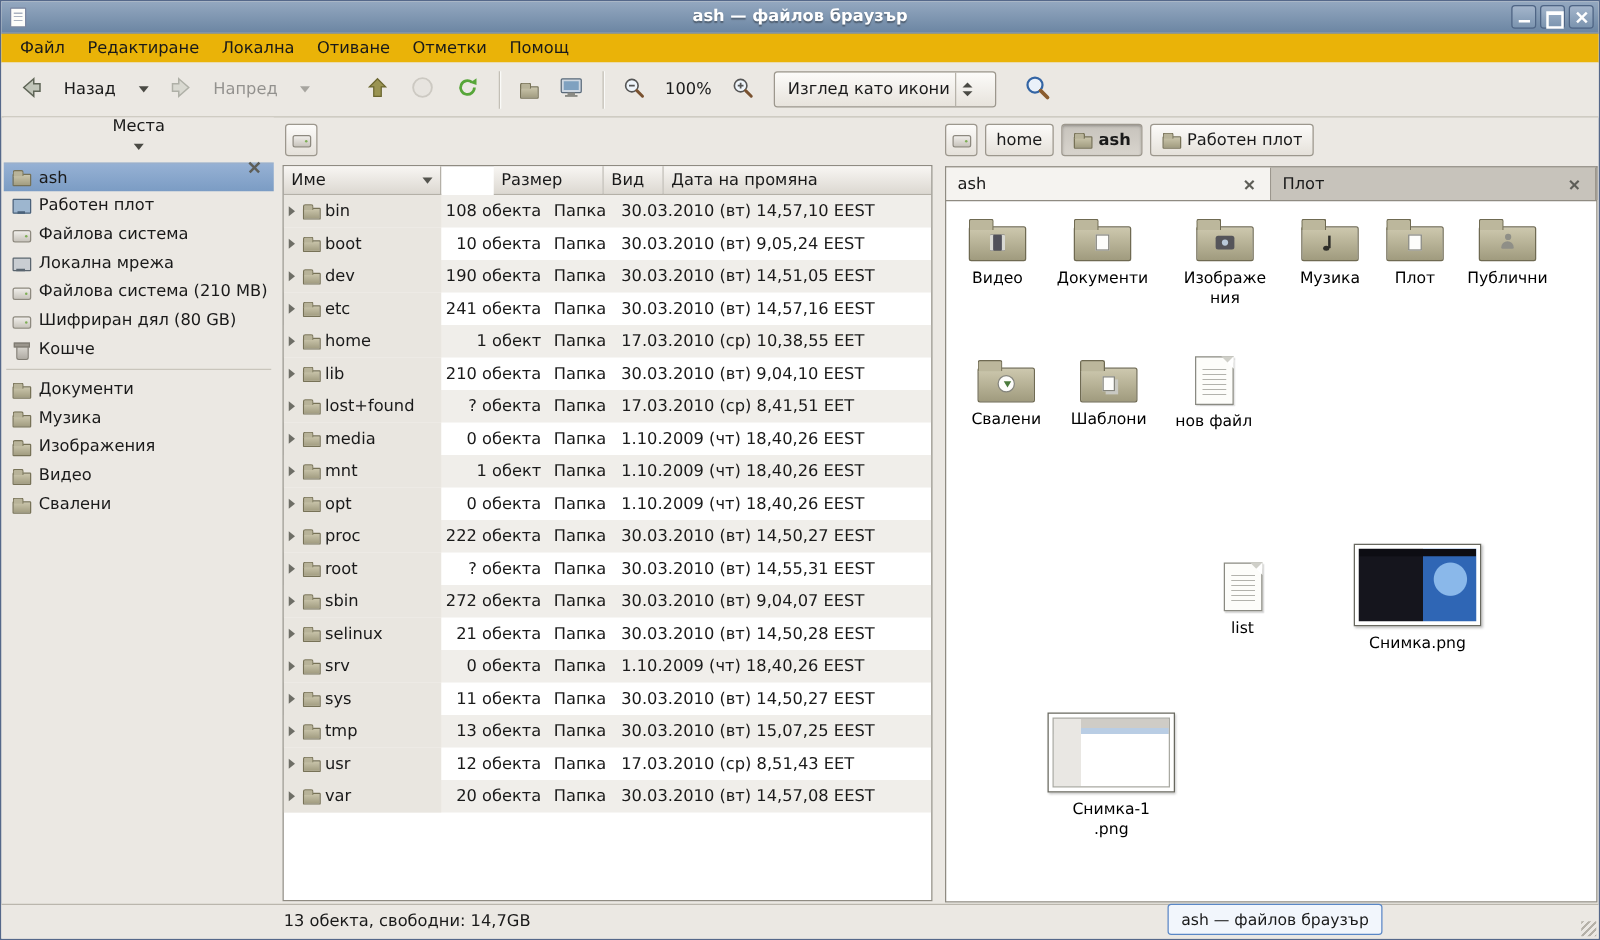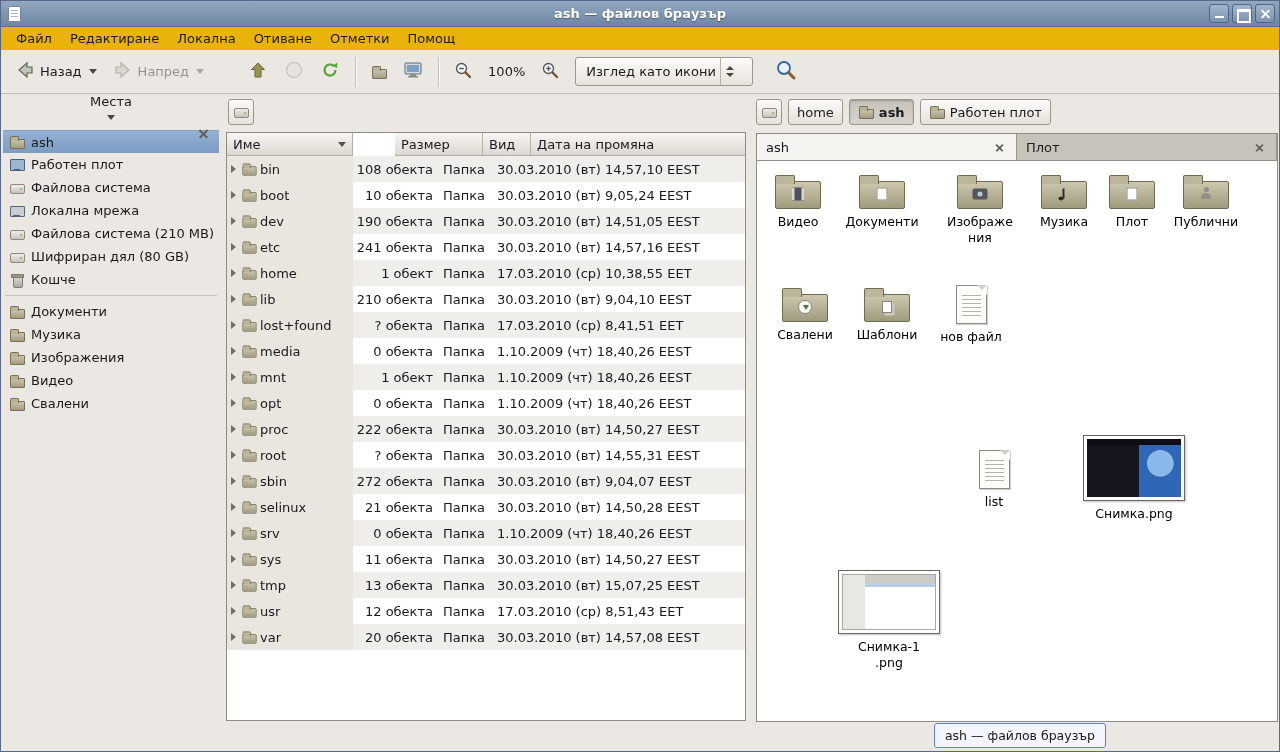--- a/index.html
+++ b/index.html
@@ -41,21 +41,21 @@
 
   
   .menubar { position:absolute; left:0; top:26px; right:0; height:23px;
     background:#eab308; display:flex; align-items:center; padding-left:6px; }
   .menu-item { padding:2px 9px; }
 
   
   .toolbar { position:absolute; left:0; top:49px; right:0; height:44px;
     background:#ebe8e3; border-bottom:1px solid #c6c2b9;
     display:flex; align-items:center; padding:0 6px; }
-  .tbtn { height:34px; display:flex; align-items:center; gap:5px; padding:0 7px;
+  .tbtn { height:34px; display:flex; align-items:center; gap:16px; padding:0 7px;
     border:1px solid transparent; border-radius:3px; }
   .tbtn.disabled { opacity:.42; }
   .chev-down { width:0; height:0; border-left:4px solid transparent; border-right:4px solid transparent;
     border-top:5px solid #4a4a44; margin-left:2px; }
   .tsep { width:1px; height:30px; background:#c3bfb6; box-shadow:1px 0 0 #fafaf8; margin:0 7px; }
   .tlabel { font-size:13px; }
   .combo { height:29px; display:flex; align-items:center; gap:4px;
     background:linear-gradient(#fcfbf9,#e7e3dc); border:1px solid #9c978d; border-radius:3px;
     padding-left:10px; min-width:178px; margin-left:8px; }
   .combo-arrows { width:20px; align-self:stretch; border-left:1px solid #b7b3aa;
@@ -662,18 +662,22 @@
       <div class="ivi" style="left:80px; top:409px; width:104px;">
         <span class="thumb">
             <span class="scene scene-files"></span>
           </span>
         <span class="ivi-label" style="width:66px; overflow-wrap:break-word;">Снимка-1.png</span>
       </div>
 
     </div>
   </div>
 
+  <div class="statusbar">
+    <span class="status-text">13 обекта, свободни: 14,7GB</span>
+    <span class="grip"></span>
+  </div>
 
   <div class="pane-indicator">
     <span>ash — файлов браузър</span>
   </div>
 
 </div>
 
 </body></html>

